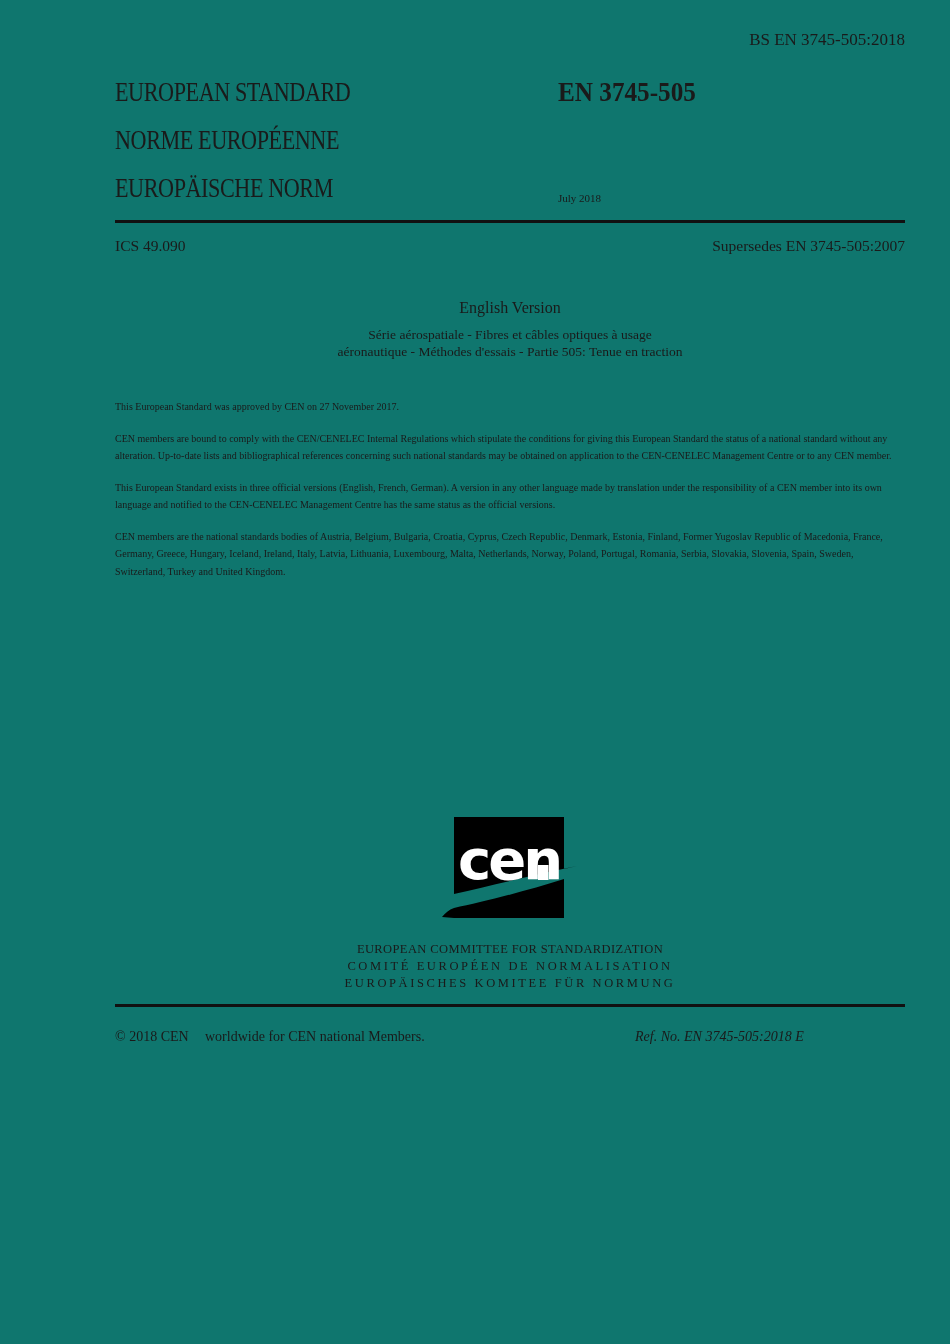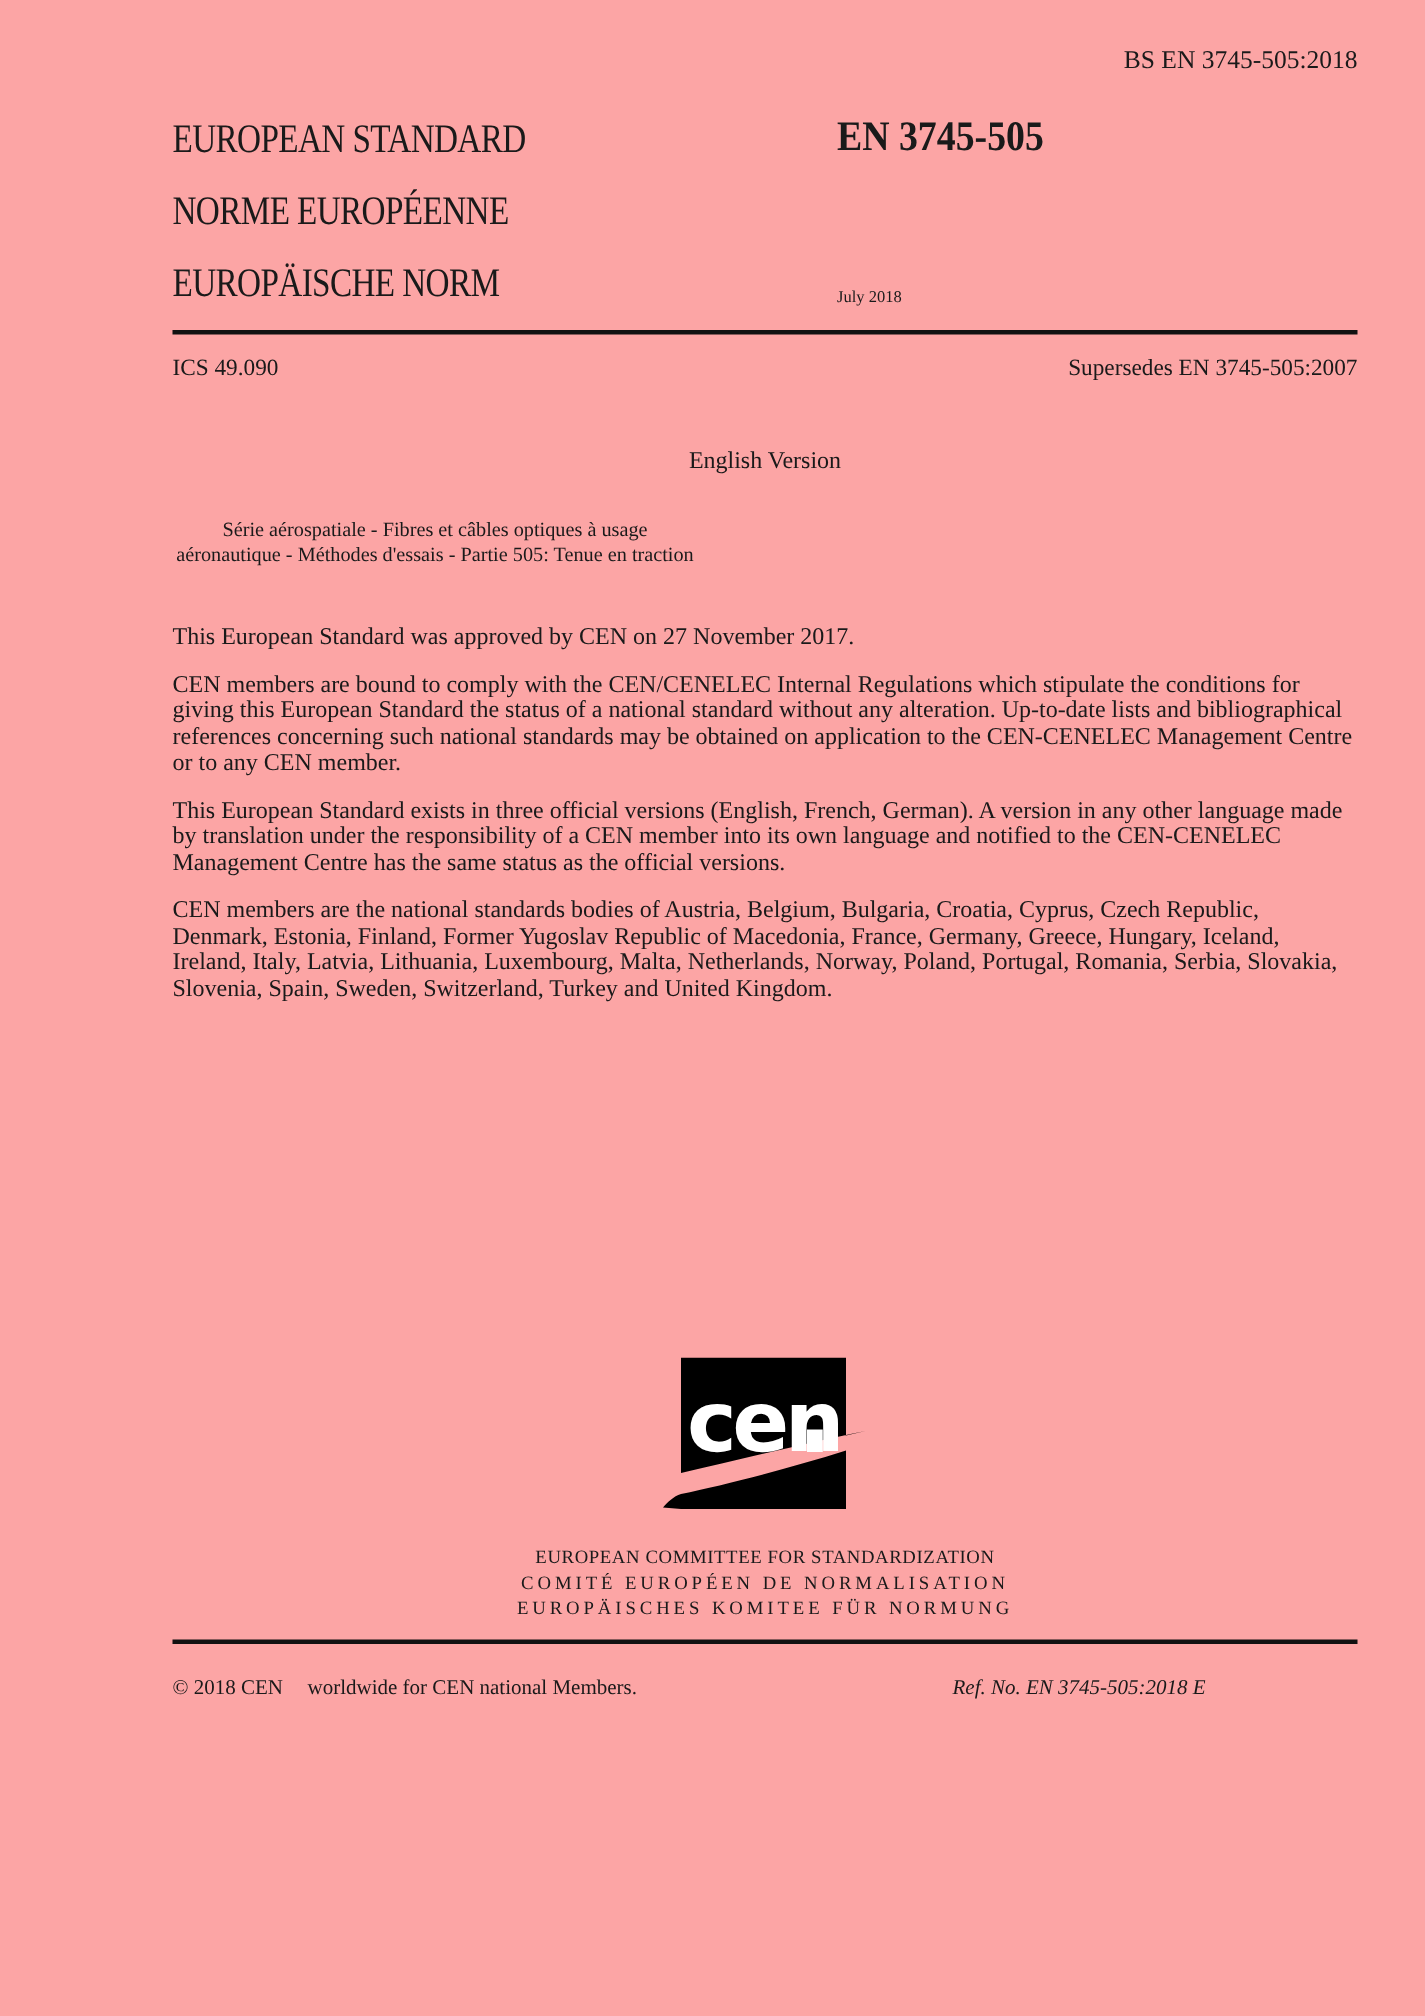--- a/index.html
+++ b/index.html
@@ -2,21 +2,21 @@
 <html><head>
 <meta charset="utf-8">
 <style>
   * { margin: 0; padding: 0; box-sizing: border-box; }
   html, body { background: #e8e8e8; }
   .page {
     position: relative;
     width: 950px;
     height: 1344px;
     margin: 0 auto;
-    background: #fca5a5;
+    background: #0f766e;
     color: #1a1a1a;
     font-family: "Liberation Serif", "DejaVu Serif", serif;
     padding: 30px 45px 0 115px;
     overflow: hidden;
   }
   .content { width: 790px; }
 
   .bs-ref {
     text-align: right;
     font-size: 17px;
@@ -67,32 +67,32 @@
 
   .main-title {
     text-align: center;
     font-size: 22.5px;
     line-height: 30px;
     margin-top: 23px;
   }
 
   .subtitle-row {
     display: flex;
-    justify-content: flex-start;
-    margin-top: 27px;
+    justify-content: center;
+    margin-top: 9px;
   }
   .subtitle-col {
     width: 350px;
     text-align: center;
     font-size: 13.5px;
     line-height: 17px;
   }
 
   .para {
-    font-size: 16px;
+    font-size: 10px;
     line-height: 17.5px;
     margin-top: 14px;
   }
   .para-approval { margin-top: 38px; }
 
   .logo-block {
     margin-top: 237px;
     text-align: center;
   }
   .cen-logo-svg { display: inline-block; }

